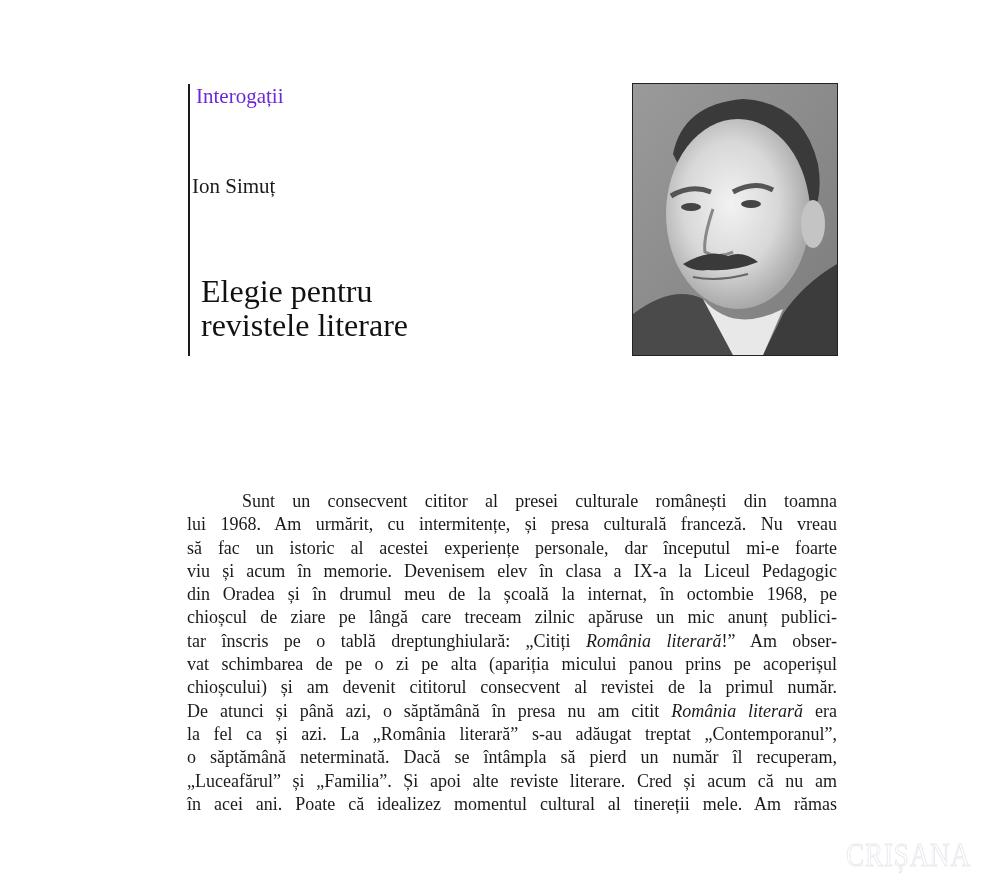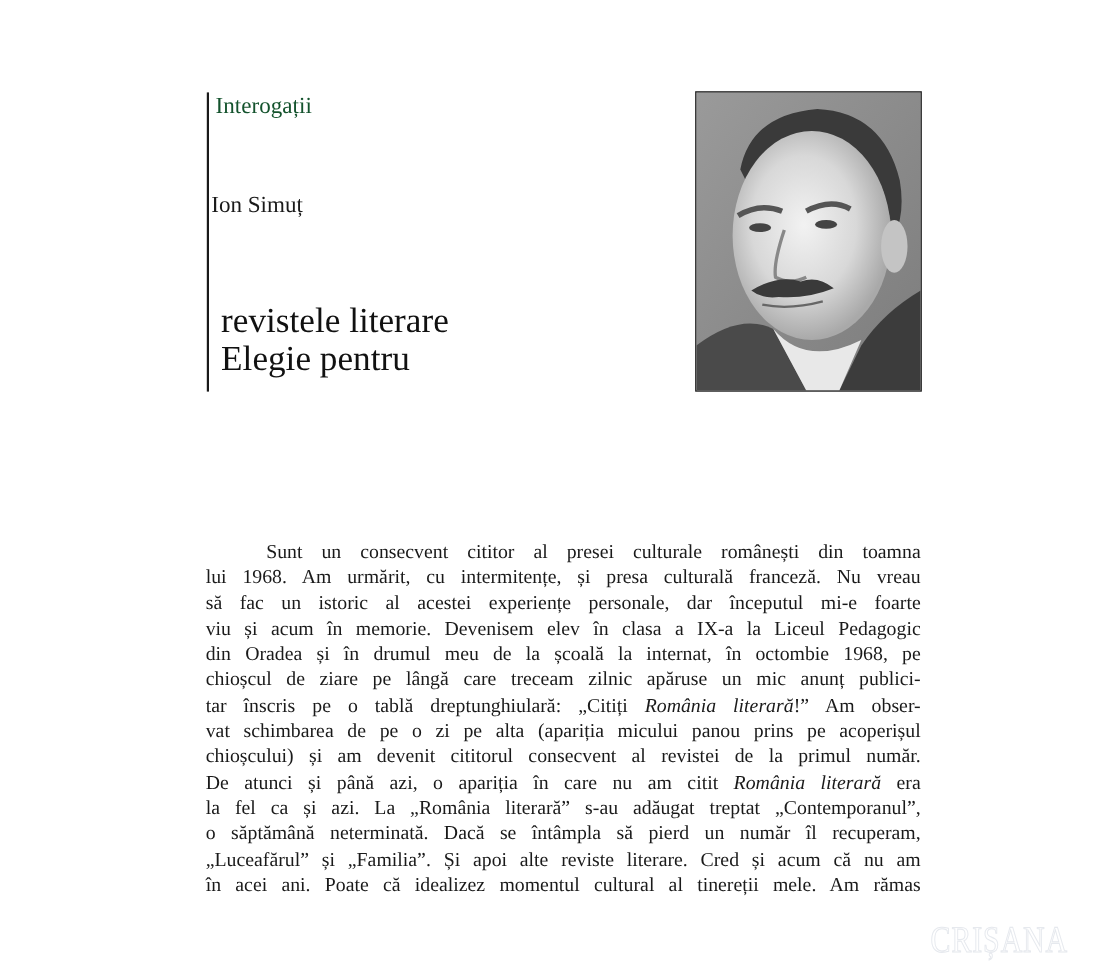--- a/index.html
+++ b/index.html
@@ -23,21 +23,21 @@
       height: 272px;
       border-left: 2px solid #1a1a1a;
     }
     .section-label {
       position: absolute;
       left: 6px;
       top: 0px;
       font-family: "Liberation Serif", serif;
       font-size: 21px;
       line-height: 24px;
-      color: #14532d;
+      color: #6d28d9;
       white-space: nowrap;
     }
     .author-name {
       position: absolute;
       left: 2px;
       top: 90px;
       font-family: "Liberation Serif", serif;
       font-size: 21px;
       line-height: 24px;
       color: #1a1a1a;
@@ -101,22 +101,22 @@
       transform-origin: left top;
     }
   </style>
 </head>
 <body>
 
 <div class="header-block">
   <div class="section-label">Interogații</div>
   <div class="author-name">Ion Simuț</div>
   <h1 class="article-title">
+    <span>Elegie pentru</span>
     <span>revistele literare</span>
-    <span>Elegie pentru</span>
   </h1>
 </div>
 
 <div class="portrait" role="img" aria-label="Black-and-white portrait photo of Ion Simuț">
   <svg viewBox="0 0 204 271" preserveAspectRatio="none">
     <defs>
       <radialGradient id="faceG" cx="45%" cy="45%" r="55%">
         <stop offset="0%" stop-color="#f2f2f2"></stop>
         <stop offset="60%" stop-color="#d8d8d8"></stop>
         <stop offset="100%" stop-color="#a9a9a9"></stop>
@@ -156,20 +156,20 @@
 <div class="body-text" id="article-body">
     <span class="line indent"><span>Sunt un consecvent cititor al presei culturale românești din toamna</span></span>
     <span class="line"><span>lui 1968. Am urmărit, cu intermitențe, și presa culturală franceză. Nu vreau</span></span>
     <span class="line"><span>să fac un istoric al acestei experiențe personale, dar începutul mi-e foarte</span></span>
     <span class="line"><span>viu și acum în memorie. Devenisem elev în clasa a IX-a la Liceul Pedagogic</span></span>
     <span class="line"><span>din Oradea și în drumul meu de la școală la internat, în octombie 1968, pe</span></span>
     <span class="line"><span>chioșcul de ziare pe lângă care treceam zilnic apăruse un mic anunț publici-</span></span>
     <span class="line"><span>tar înscris pe o tablă dreptunghiulară: „Citiți </span><em>România literară</em><span>!” Am obser-</span></span>
     <span class="line"><span>vat schimbarea de pe o zi pe alta (apariția micului panou prins pe acoperișul</span></span>
     <span class="line"><span>chioșcului) și am devenit cititorul consecvent al revistei de la primul număr.</span></span>
-    <span class="line"><span>De atunci și până azi, o apariția în care nu am citit </span><em>România literară</em><span> era</span></span>
+    <span class="line"><span>De atunci și până azi, o săptămână în presa nu am citit </span><em>România literară</em><span> era</span></span>
     <span class="line"><span>la fel ca și azi. La „România literară” s-au adăugat treptat „Contemporanul”,</span></span>
     <span class="line"><span>o săptămână neterminată. Dacă se întâmpla să pierd un număr îl recuperam,</span></span>
     <span class="line"><span>„Luceafărul” și „Familia”. Și apoi alte reviste literare. Cred și acum că nu am</span></span>
     <span class="line"><span>în acei ani. Poate că idealizez momentul cultural al tinereții mele. Am rămas</span></span>
   </div>
 
 <div class="watermark">CRIȘANA</div>
 
 </body></html>

